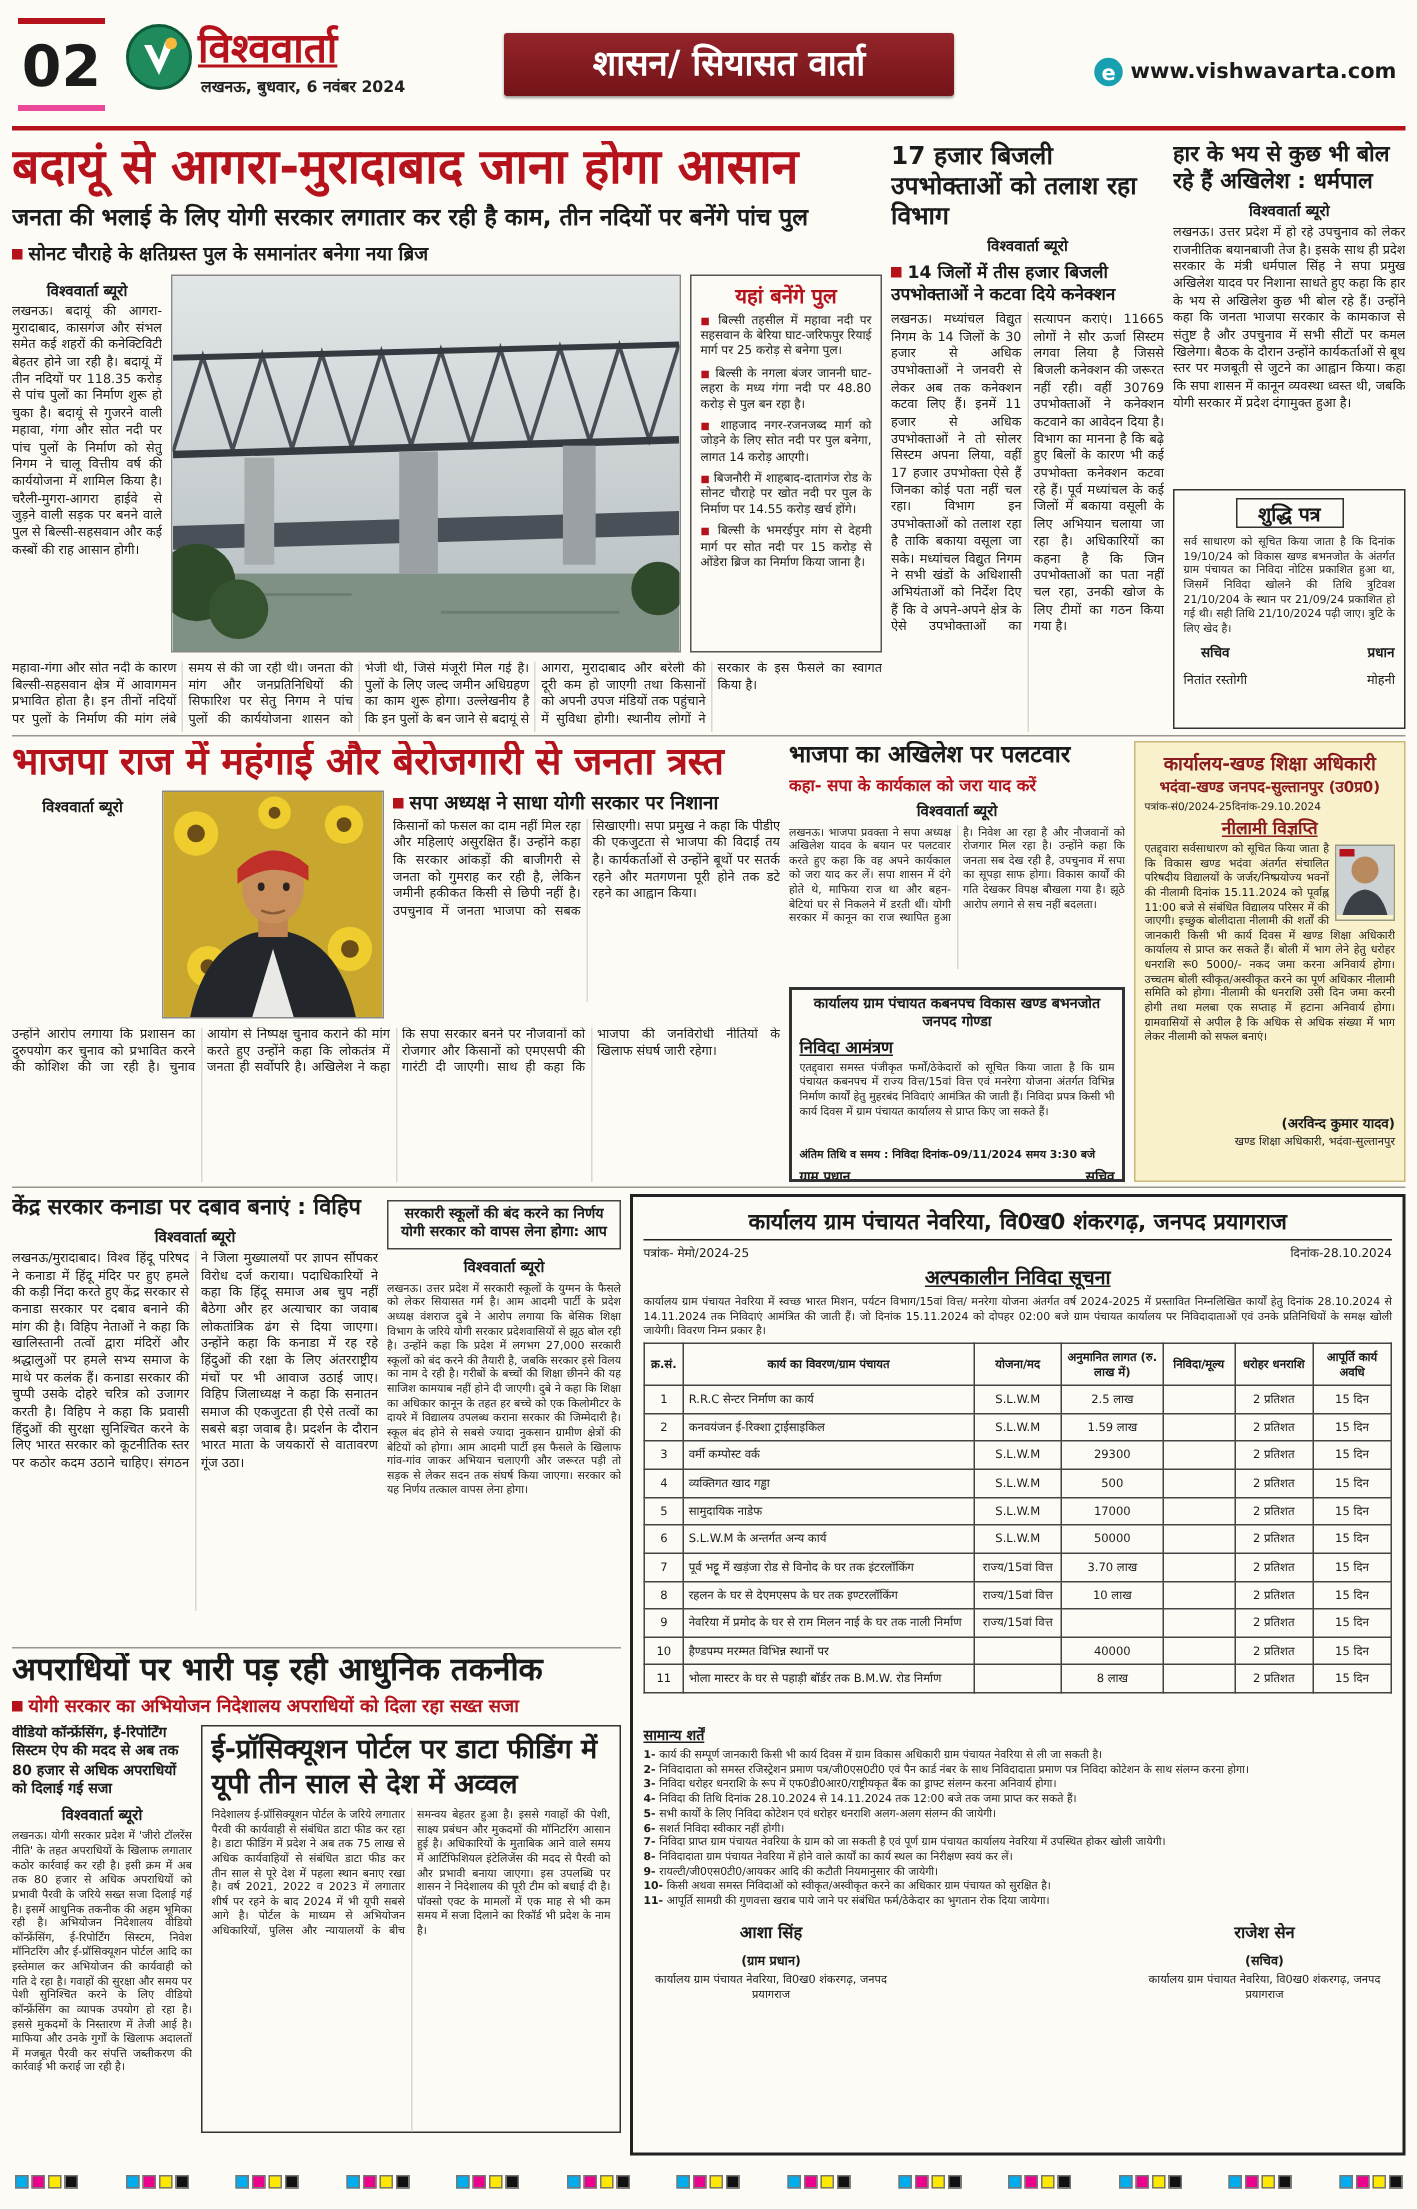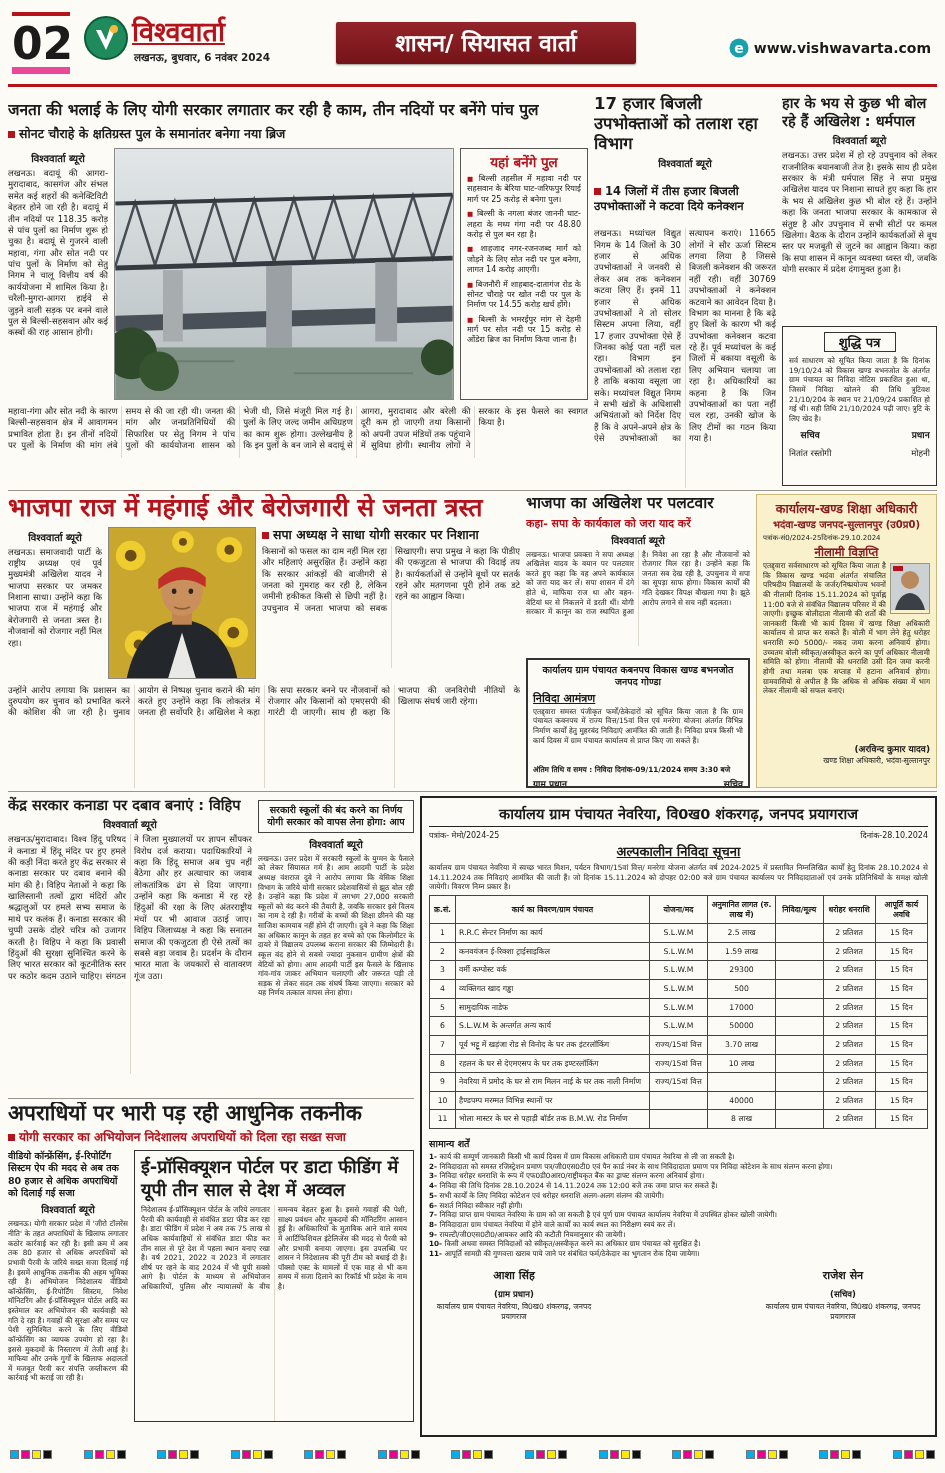--- a/index.html
+++ b/index.html
@@ -10,42 +10,42 @@
   .small { font-size:8.5px; line-height:1.34; }
   .tiny { font-size:7.3px; line-height:1.32; }
   .c2 { column-count:2; column-gap:8px; column-rule:1px solid #ddd8cc; }
   .c4 { column-count:4; column-gap:8px; column-rule:1px solid #ddd8cc; }
   .c5 { column-count:5; column-gap:8px; column-rule:1px solid #ddd8cc; }
   .ovh { overflow:hidden; }
   .byline { font-weight:bold; font-size:10px; text-align:center; margin:3px 0; }
   .sq { display:inline-block; width:7px; height:7px; background:#b5121b; margin-right:4px; }
   .rule { position:absolute; background:#9b968b; height:1px; }
   
-  .pagenum { left:12px; top:12px; width:58px; height:62px; border-top:4px solid #b5121b; border-bottom:7px solid #ec4899; font-size:44px; font-weight:bold; text-align:center; line-height:56px; }
+  .pagenum { left:12px; top:12px; width:58px; height:62px; border-top:4px solid #b5121b; border-bottom:4px solid #ec4899; font-size:38px; font-weight:bold; text-align:center; line-height:56px; }
   .masthead { left:132px; top:12px; font-size:27px; font-weight:bold; color:#b5121b;text-decoration:underline; }
   .dateline { left:134px; top:50px; font-size:10.5px; font-weight:bold; color:#222; }
   .sectionbox { left:336px; top:22px; width:300px; height:42px; background:linear-gradient(#93242a,#741418); color:#fff; font-size:23px; font-weight:bold; text-align:center; line-height:42px; border-radius:2px; box-shadow:0 1px 2px rgba(0,0,0,.4); }
   .website { right:14px; top:38px; display:flex; align-items:center; gap:5px; font-size:14px; font-weight:bold; }
   .hdr-rule { left:8px; right:8px; top:84px; height:3px; background:#b5121b; position:absolute; }
   
   .lead { left:8px; top:94px; width:580px; height:394px; }
   .lead h1 { font-size:32px; line-height:1.08; color:#b5121b; font-weight:bold; }
   .lead .sub { font-size:15.5px; font-weight:bold; margin-top:4px; }
   .lead .kick { font-size:12.5px; font-weight:bold; margin-top:5px; }
   .leadrow { display:flex; gap:6px; margin-top:6px; height:252px; }
   .leadintro { width:100px; overflow:hidden; }
   .bridges { flex:1; border:1px solid #555; padding:4px 6px; overflow:hidden; }
   .bridges .bt { color:#b5121b; font-weight:bold; font-size:13.5px; text-align:center; margin-bottom:3px; }
   .bridges ul { list-style:none; }
   .bridges li { font-size:8px; line-height:1.3; margin-bottom:4px; text-align:justify; }
   .bridges li::before { content:"■ "; color:#b5121b; font-size:6.5px; }
   
   .power { left:594px; top:94px; width:182px; height:394px; }
   .power h2 { font-size:16.5px; line-height:1.2; font-weight:bold; }
-  .power .kick { font-size:11.5px; font-weight:bold; margin:14px 0; line-height:1.3; }
+  .power .kick { font-size:11.5px; font-weight:bold; margin:4px 0; line-height:1.3; }
   
   .dhp { left:782px; top:94px; width:155px; height:226px; }
   .dhp h2 { font-size:14.5px; line-height:1.25; font-weight:bold; }
   
   .shu { left:782px; top:326px; width:155px; height:160px; border:1.5px solid #333; padding:5px 6px; }
   .shu .t { display:block; margin:0 auto 4px; width:72px; text-align:center; font-weight:bold; font-size:13px; border:1px solid #333; padding:0 4px; }
   .shu .sigs { display:flex; justify-content:space-between; margin-top:5px; text-align:center; }
   .shu .sigs b { display:block; font-size:9px; }
   .shu .sigs span { font-size:8.5px; }
   
@@ -92,21 +92,21 @@
   
   .tnd { left:420px; top:796px; width:517px; height:641px; border:2px solid #222; padding:5px 7px; }
   .tnd .off { font-size:14.5px; font-weight:bold; text-align:center; border-bottom:1.5px solid #222; padding-bottom:3px; }
   .tnd .refs { display:flex; justify-content:space-between; font-size:8px; margin:2px 0; }
   .tnd .t { font-size:13px; font-weight:bold; text-align:center; text-decoration:underline; margin-bottom:3px; }
   .tender-table { width:100%; border-collapse:collapse; table-layout:fixed; margin-top:3px; }
   .tender-table th, .tender-table td { border:1px solid #444; font-size:7.7px; padding:4px 3px; text-align:center; line-height:1.25; }
   .tender-table th { font-weight:bold; }
   .tender-table td:nth-child(2) { text-align:left; }
   .tender-table th:nth-child(1){width:24px}.tender-table th:nth-child(2){width:178px}.tender-table th:nth-child(3){width:54px}.tender-table th:nth-child(4){width:62px}.tender-table th:nth-child(5){width:44px}.tender-table th:nth-child(6){width:48px}.tender-table th:nth-child(7){width:48px}
-  .terms-title { font-size:9.5px; font-weight:bold; margin-top:8px; }
+  .terms-title { font-size:9.5px; font-weight:bold; margin-top:21px; text-decoration:underline; }
   .terms { list-style:none; counter-reset:t; margin-top:2px; }
   .terms li { counter-increment:t; font-size:7.2px; line-height:1.35; text-align:justify; }
   .terms li::before { content:counter(t) "- "; font-weight:bold; }
   .tnd .sigs { display:flex; justify-content:space-between; margin-top:8px; }
   .tnd .sigs .blk { width:170px; text-align:center; }
   .tnd .sigs b { font-size:11px; display:block; }
   .tnd .sigs .p { font-size:8.5px; font-weight:bold; }
   .tnd .sigs .o { font-size:7.5px; }
   
   .marks { position:absolute; left:10px; right:10px; top:1446px; height:16px; display:flex; justify-content:space-between; align-items:center; }
@@ -130,20 +130,21 @@
   <div class="abs website">
     <svg width="20" height="20" viewBox="0 0 20 20">
       <circle cx="10" cy="10" r="9.5" fill="#18a0b0"></circle>
       <text x="10" y="15" text-anchor="middle" font-size="14" font-weight="bold" fill="#fff" font-family="DejaVu Sans, sans-serif">e</text>
     </svg>
     <span>www.vishwavarta.com</span>
   </div>
   <div class="hdr-rule"></div>
 
   <div class="abs lead ovh">
+    <h1>बदायूं से आगरा-मुरादाबाद जाना होगा आसान</h1>
     <div class="sub">जनता की भलाई के लिए योगी सरकार लगातार कर रही है काम, तीन नदियों पर बनेंगे पांच पुल</div>
     <div class="kick"><span class="sq"></span><span>सोनट चौराहे के क्षतिग्रस्त पुल के समानांतर बनेगा नया ब्रिज</span></div>
     <div class="leadrow">
       <div class="leadintro">
         <div class="byline">विश्ववार्ता ब्यूरो</div>
         <div class="small j">लखनऊ। बदायूं की आगरा-मुरादाबाद, कासगंज और संभल समेत कई शहरों की कनेक्टिविटी बेहतर होने जा रही है। बदायूं में तीन नदियों पर 118.35 करोड़ से पांच पुलों का निर्माण शुरू हो चुका है। बदायूं से गुजरने वाली महावा, गंगा और सोत नदी पर पांच पुलों के निर्माण को सेतु निगम ने चालू वित्तीय वर्ष की कार्ययोजना में शामिल किया है। चरैली-मुगरा-आगरा हाईवे से जुड़ने वाली सड़क पर बनने वाले पुल से बिल्सी-सहसवान और कई कस्बों की राह आसान होगी।</div>
       </div>
       <svg width="340" height="252" viewBox="0 0 340 252" style="flex:0 0 340px;border:1px solid #888">
         <defs>
           <linearGradient id="sky" x1="0" y1="0" x2="0" y2="1">
@@ -208,21 +209,20 @@
     </div>
   </div>
 
   <div class="rule" style="left:8px;width:929px;top:490px"></div>
 
   <div class="abs bjp ovh">
     <h1>भाजपा राज में महंगाई और बेरोजगारी से जनता त्रस्त</h1>
     <div class="bjprow">
       <div class="colA">
         <div class="byline">विश्ववार्ता ब्यूरो</div>
-        <div class="small j">लखनऊ। समाजवादी पार्टी के राष्ट्रीय अध्यक्ष एवं पूर्व मुख्यमंत्री अखिलेश यादव ने भाजपा सरकार पर जमकर निशाना साधा। उन्होंने कहा कि भाजपा राज में महंगाई और बेरोजगारी से जनता त्रस्त है। नौजवानों को रोजगार नहीं मिल रहा।</div>
       </div>
       <svg width="148" height="152" viewBox="0 0 148 152" style="flex:0 0 148px;border:1px solid #888">
         <rect width="148" height="152" fill="#c9a72e"></rect>
         <g>
           <circle cx="22" cy="28" r="15" fill="#efcd2f"></circle>
             <circle cx="22" cy="28" r="6" fill="#6b4d17"></circle>
           <circle cx="122" cy="22" r="13" fill="#efcd2f"></circle>
             <circle cx="122" cy="22" r="5" fill="#6b4d17"></circle>
           <circle cx="30" cy="118" r="14" fill="#efcd2f"></circle>
             <circle cx="30" cy="118" r="5" fill="#6b4d17"></circle>

